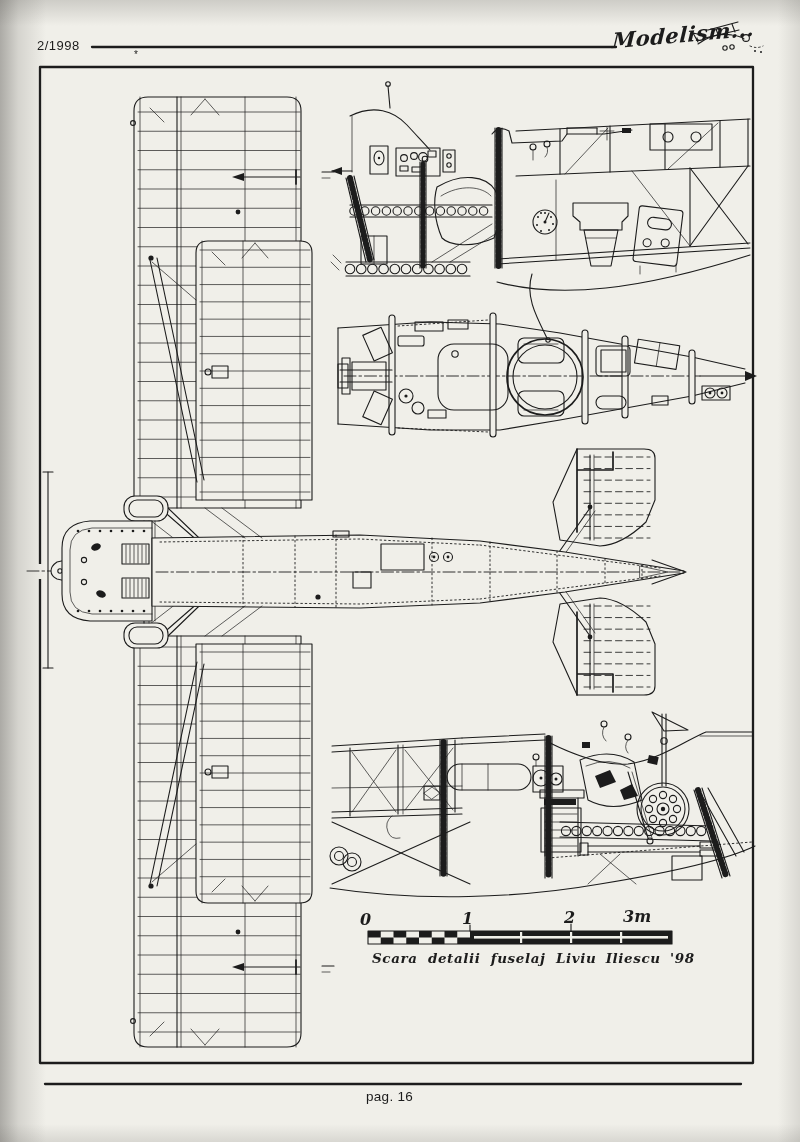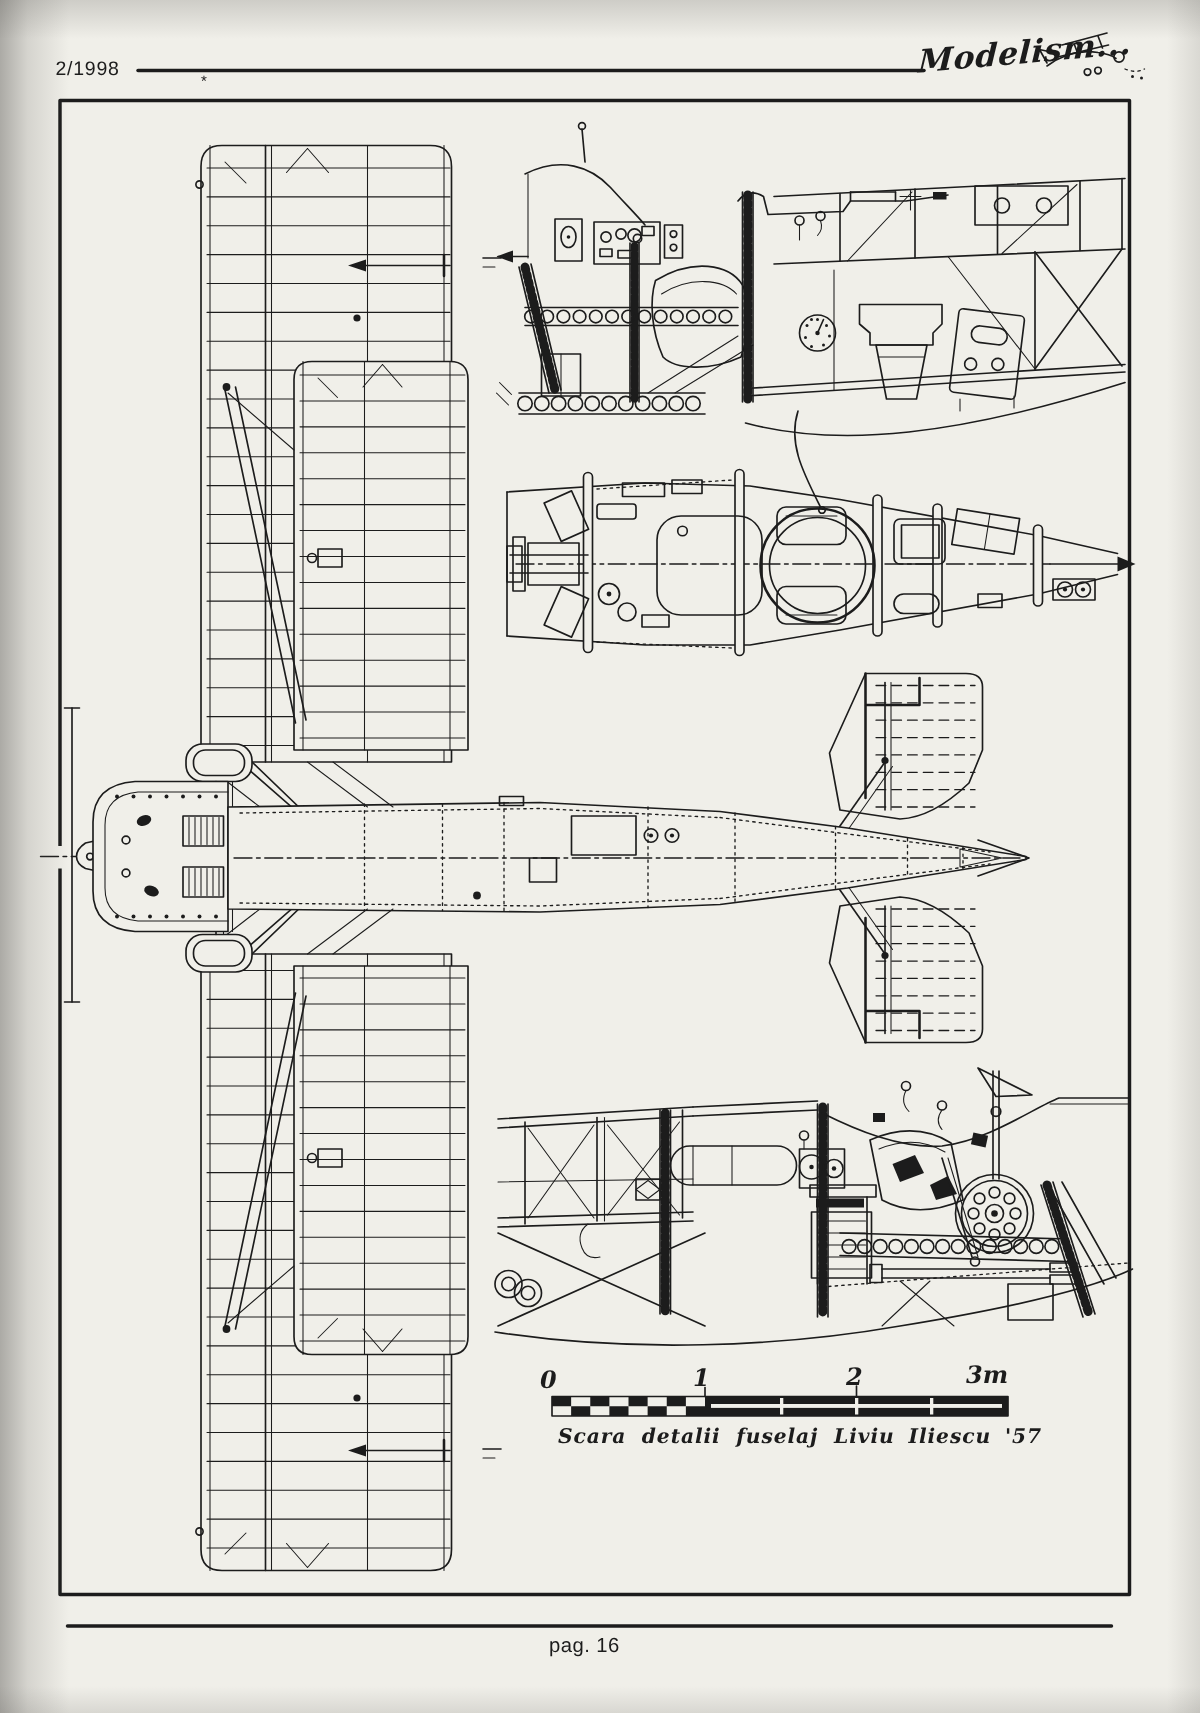--- a/index.html
+++ b/index.html
@@ -18,21 +18,21 @@
 
   .txt{position:absolute;color:var(--ink);white-space:nowrap;}
   #issue{left:37px;top:38px;font-size:13px;letter-spacing:.5px;}
   #magazine{left:612px;top:22px;font-family:"DejaVu Serif",serif;font-style:italic;font-weight:bold;
     font-size:21px;transform:rotate(-5deg) skewX(-8deg);letter-spacing:.5px;}
   #corner-mark{left:134px;top:49px;font-size:10px;}
   #page-label{left:366px;top:1089px;font-size:13.5px;letter-spacing:.3px;}
   .hand{font-family:"DejaVu Serif",serif;font-style:italic;font-weight:bold;color:var(--ink);}
   .tick{font-size:16px;}
   #tick0{left:360px;top:910px;} #tick1{left:462px;top:909px;}
-  #tick2{left:564px;top:908px;} #tick3{left:644px;top:907px;}
+  #tick2{left:564px;top:908px;} #tick3{left:623px;top:907px;}
   #scale-caption{left:372px;top:950px;font-size:13.5px;word-spacing:5px;letter-spacing:.6px;}
   #scale-credit{left:556px;top:950px;font-size:13.5px;word-spacing:4px;letter-spacing:.6px;}
 
   #art{position:absolute;left:0;top:0;}
   #art line,#art path,#art rect,#art circle,#art ellipse,#art polygon,#art polyline{
     stroke:var(--ink);stroke-width:1.1;fill:none;stroke-linecap:round;stroke-linejoin:round;}
   #art .t5 line, #art line.t5, #art path.t5{stroke-width:.7;}
   #art .t15{stroke-width:1.7;} #art .t2{stroke-width:2.3;}
   #art .fillk, #art g.fillk circle, #art g.fillk rect{fill:var(--ink);stroke:none;}
   #art .wpanel{fill:var(--paper);}
@@ -623,21 +623,21 @@
 
   <div class="txt" id="issue">2/1998</div>
   <div class="txt" id="magazine">Modelism...</div>
   <div class="txt" id="corner-mark">*</div>
 
   <div class="txt hand tick" id="tick0">0</div>
   <div class="txt hand tick" id="tick1">1</div>
   <div class="txt hand tick" id="tick2">2</div>
   <div class="txt hand tick" id="tick3">3m</div>
   <div class="txt hand" id="scale-caption">Scara detalii fuselaj</div>
-  <div class="txt hand" id="scale-credit">Liviu Iliescu '57</div>
+  <div class="txt hand" id="scale-credit">Liviu Iliescu '98</div>
 
   <div class="txt" id="page-label">pag. 16</div>
 
   <div class="shade" id="shade-left"></div>
   <div class="shade" id="shade-top"></div>
   <div class="shade" id="shade-right"></div>
   <div class="shade" id="shade-bottom"></div>
 </div>
 
 </body></html>

